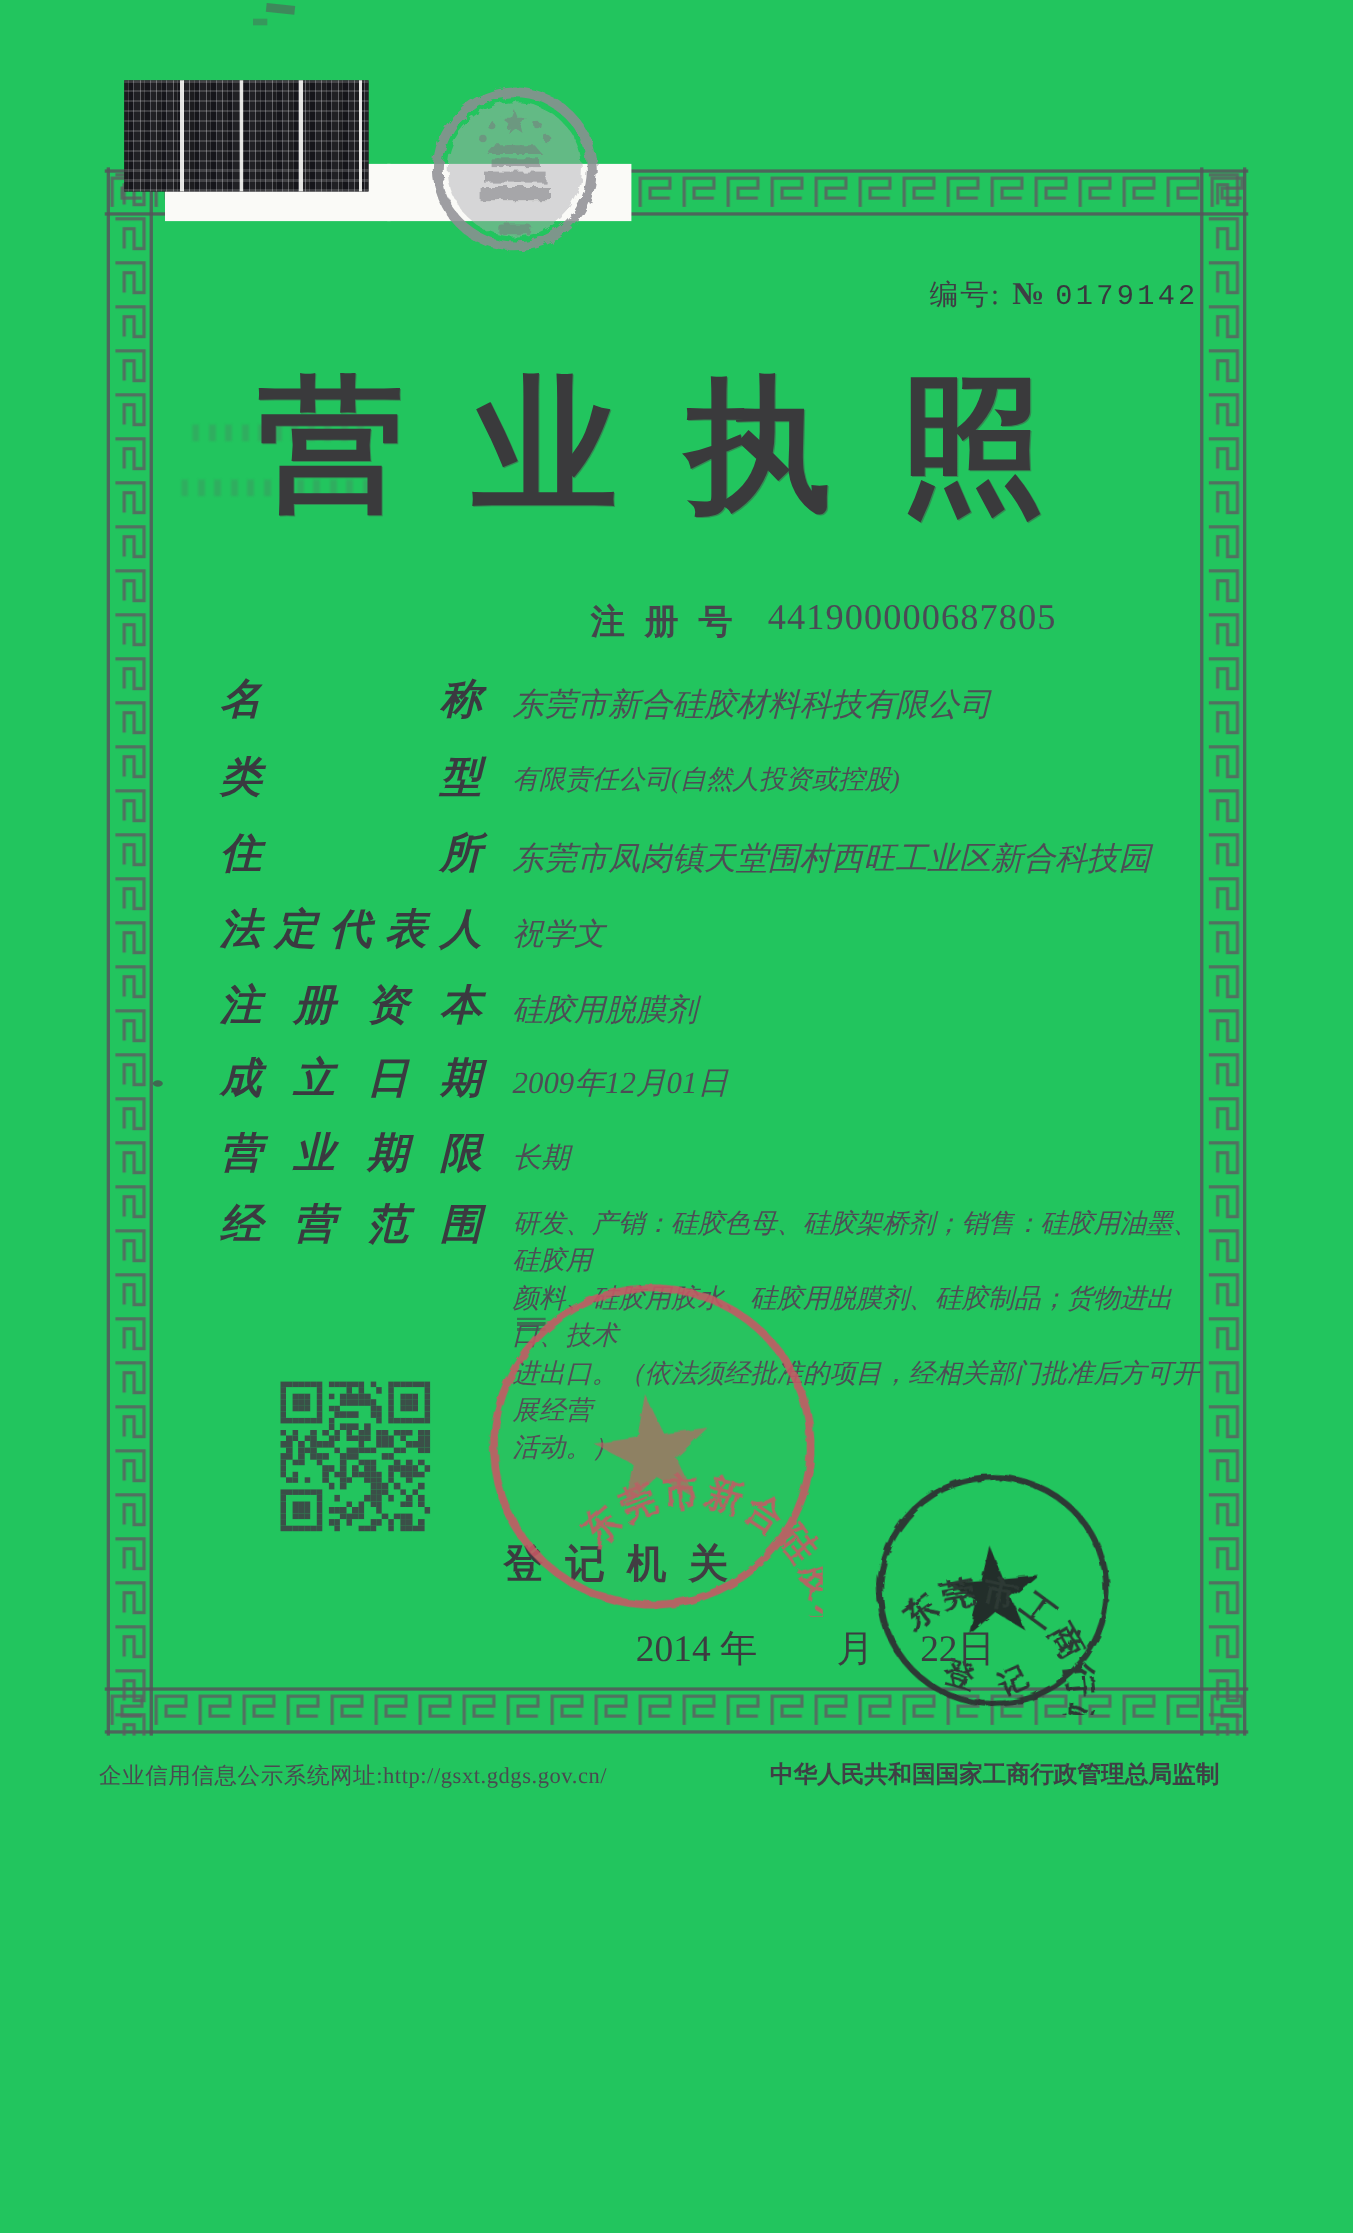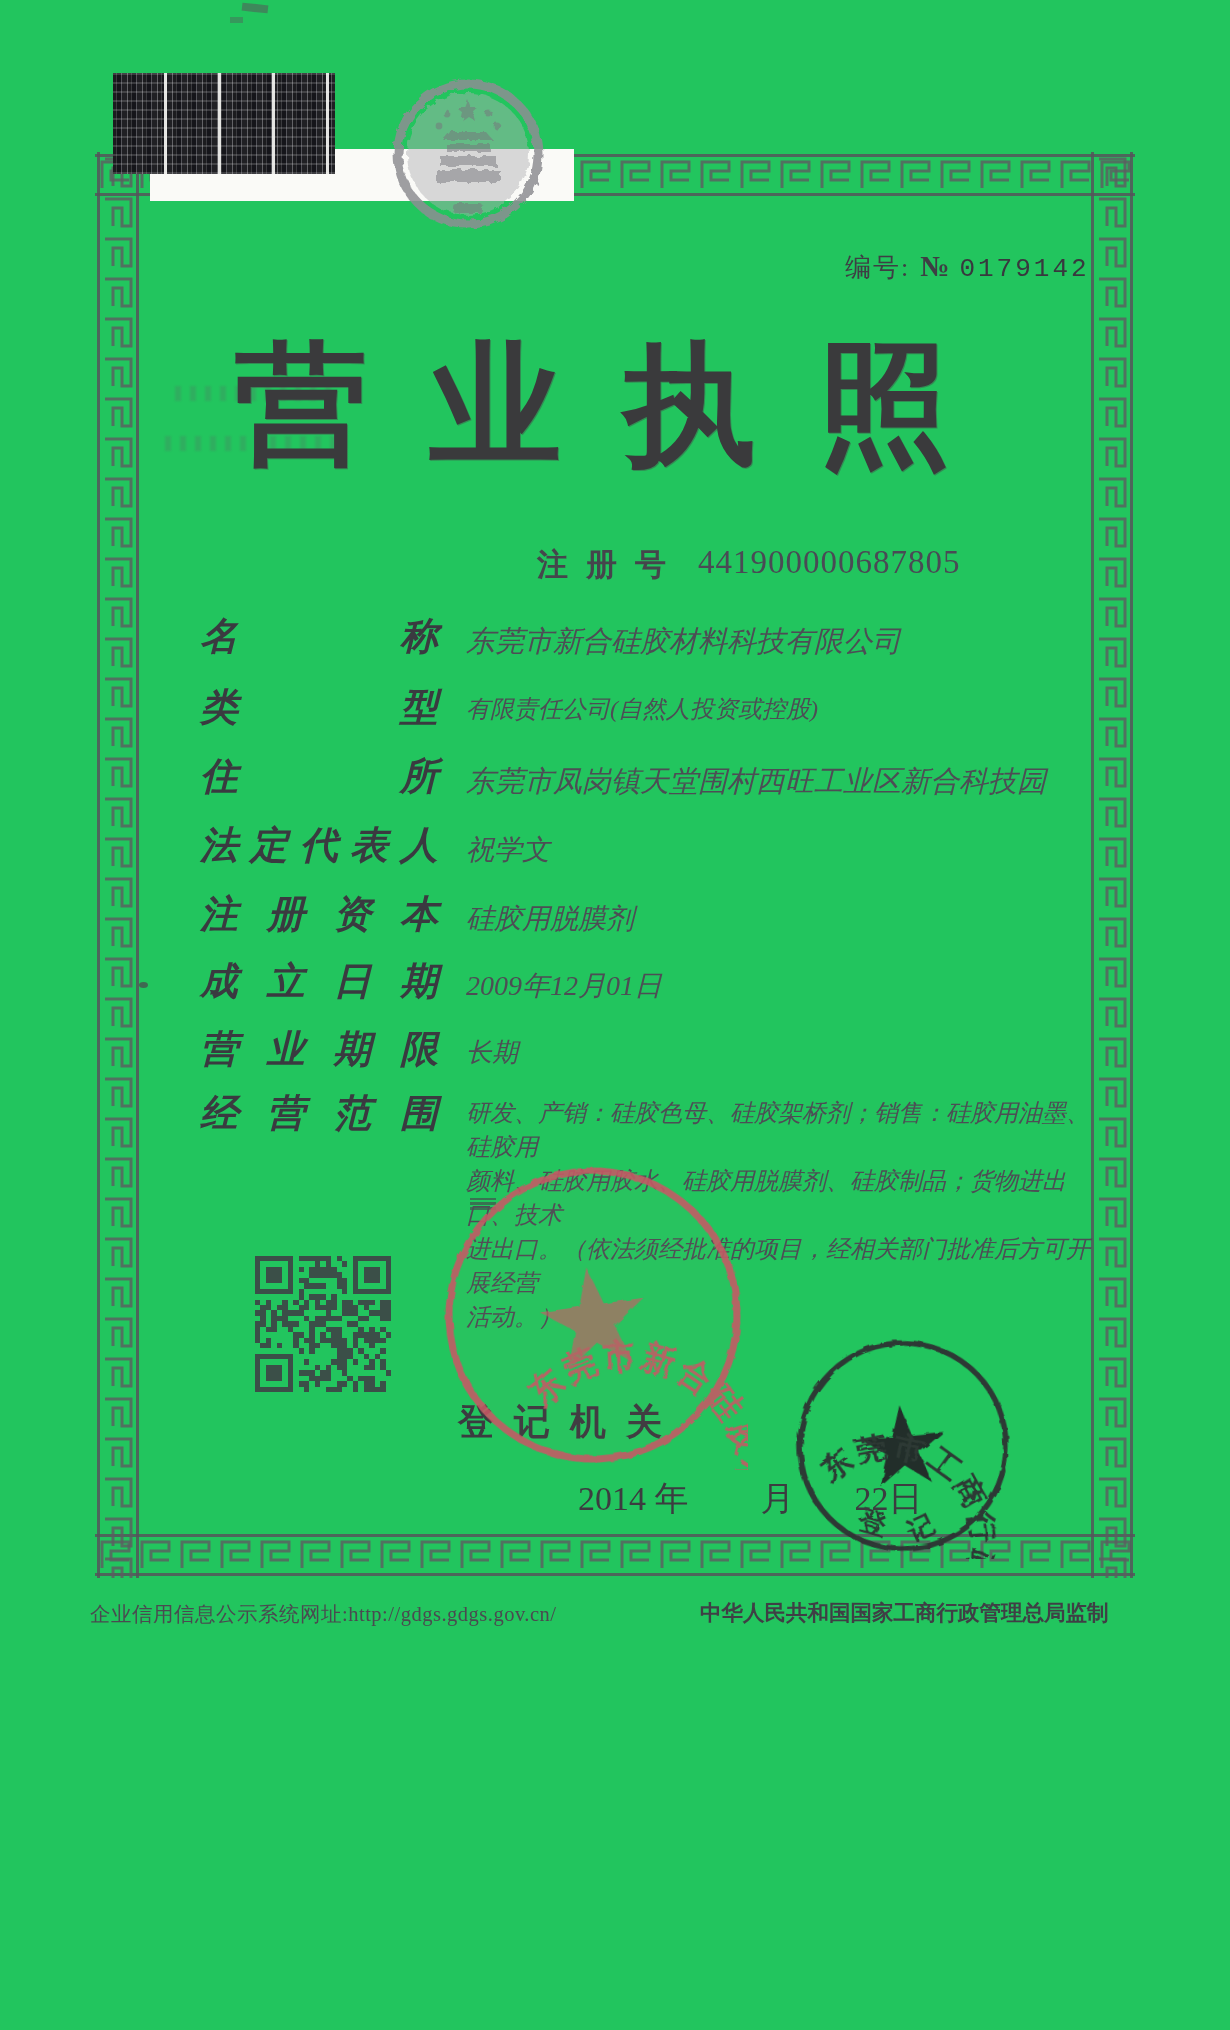--- a/index.html
+++ b/index.html
@@ -60,21 +60,21 @@
   .qr{position:absolute;left:255px;top:1256px;width:136px;height:136px;z-index:4;
       display:grid;grid-template-columns:repeat(25,1fr);grid-template-rows:repeat(25,1fr);opacity:.88;}
   .qr .on{background:#3f3f46;}
   
   .company-seal{position:absolute;left:438px;top:1160px;width:310px;height:310px;z-index:5;opacity:.88;}
   .registry-seal{position:absolute;left:791px;top:1334px;width:225px;height:225px;z-index:5;opacity:.92;}
   
   .registrar{position:absolute;left:458px;top:1398px;z-index:4;font-size:36px;font-weight:700;letter-spacing:20px;color:#3b3b40;white-space:nowrap;}
   .issue-date{position:absolute;left:578px;top:1476px;z-index:6;font-size:34px;color:#3c3c40;white-space:nowrap;}
   .issue-date .m{margin-left:72px;}
-  .issue-date .d{margin-left:60px;}
+  .issue-date .d{margin-left:42px;}
   
   .footer-left{position:absolute;left:90px;top:1600px;z-index:4;font-size:20.5px;color:#4a4a50;letter-spacing:.5px;white-space:nowrap;}
   .footer-right{position:absolute;left:700px;top:1598px;z-index:4;font-size:21.5px;font-weight:600;color:#3f3f45;white-space:nowrap;}
   
   .mark{position:absolute;background:#55555a;z-index:3;}
   .mark1{left:242px;top:4px;width:26px;height:8px;transform:rotate(6deg);opacity:.55;}
   .mark2{left:230px;top:17px;width:13px;height:6px;opacity:.4;}
   .dot1{position:absolute;left:139px;top:982px;width:9px;height:6px;background:#4a4a4e;border-radius:50%;opacity:.75;z-index:3;}
   .smudge{position:absolute;height:15px;z-index:3;filter:blur(1px);
     background:repeating-linear-gradient(90deg, rgba(95,95,100,.22) 0 6px, transparent 6px 15px);}
@@ -877,16 +877,16 @@
         </text>
       </g>
     </svg>
   </div>
 
   <div class="registrar">登记机关</div>
   <div class="issue-date">
     <span class="y">2014 年</span><span class="m">月</span><span class="d">22日</span>
   </div>
 
-  <div class="footer-left">企业信用信息公示系统网址:http://gdgs.gdgs.gov.cn/</div>
+  <div class="footer-left">企业信用信息公示系统网址:http://gsxt.gdgs.gov.cn/</div>
   <div class="footer-right">中华人民共和国国家工商行政管理总局监制</div>
 
 </div>
 
 </body></html>

